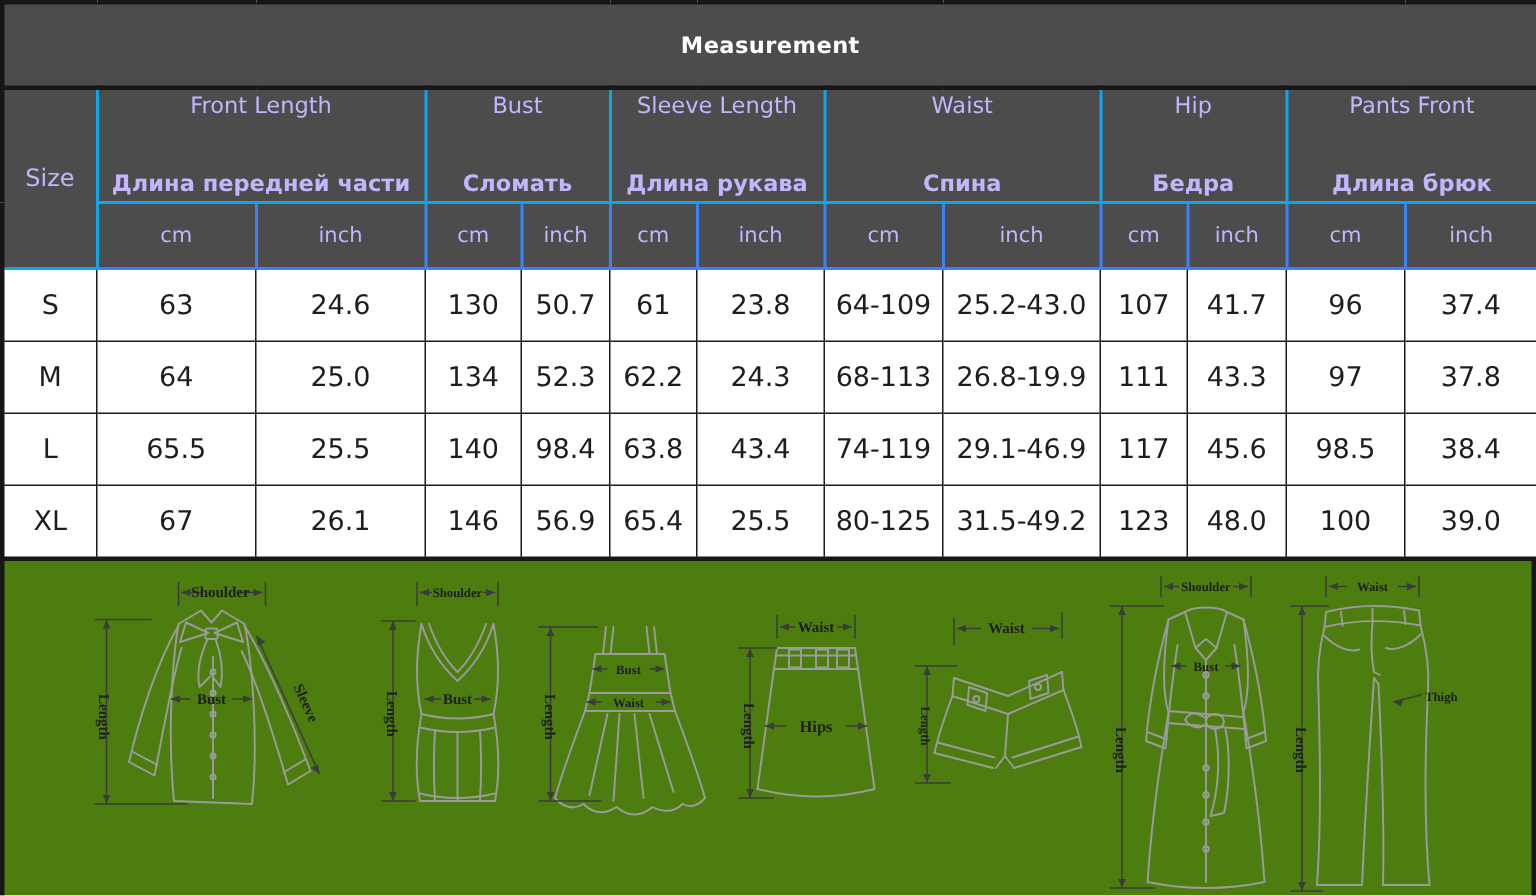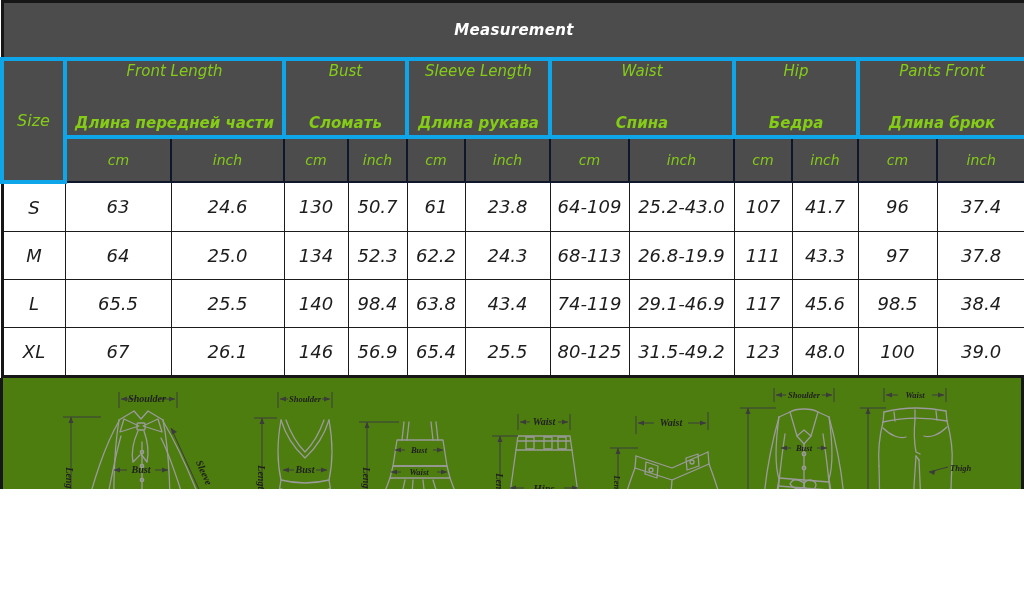--- a/index.html
+++ b/index.html
@@ -1,36 +1,36 @@
 <!DOCTYPE html>
 <html><head>
 <meta charset="utf-8">
 <style>
   html,body{margin:0;padding:0;background:#ffffff;}
   .sheet{
-    width:1024px;height:489px;overflow:hidden;position:relative;
-    background:#fff;font-family:"DejaVu Sans","Liberation Sans",sans-serif;font-style:italic;
+    width:1024px;height:597px;overflow:hidden;position:relative;
+    background:#fff;font-family:"DejaVu Sans","Liberation Sans",sans-serif;
   }
   table.size-table{
     border-collapse:collapse;table-layout:fixed;width:1024px;
     border:3px solid #161616;
   }
   table.size-table th,table.size-table td{padding:0;text-align:center;vertical-align:middle;}
   tr.title-row th{
     background:#4c4c4c;color:#fff;height:54px;
     font-size:15px;font-weight:600;letter-spacing:.3px;border:3px solid #161616;
   }
   tr.group-row th{
-    background:#4c4c4c;color:#84cc16;border:4px solid #0ea5e9;height:66px;line-height:1.45;
+    background:#4c4c4c;color:#c4b5fd;border:2px solid #0ea5e9;height:66px;line-height:1.45;
   }
   th.size-head{font-size:16px;font-weight:500;}
   .en{font-size:15px;font-weight:500;}
   .ru{font-size:15px;font-weight:700;margin-top:30px;}
   tr.unit-row th{
-    background:#4c4c4c;color:#84cc16;border:2px solid #0f172a;height:42px;
+    background:#4c4c4c;color:#c4b5fd;border:2px solid #3b82f6;height:42px;
     font-size:14px;font-weight:500;
   }
   tbody th,tbody td{
     border:1.5px solid #1b1b1b;height:47px;background:#fff;
     font-size:18px;font-weight:400;color:#1d1d1d;
   }
   tbody th{font-weight:400;}
   .figures{
     position:relative;width:1024px;height:231px;box-sizing:border-box;
     border-left:3px solid #161616;border-right:3px solid #161616;border-bottom:3px solid #161616;

